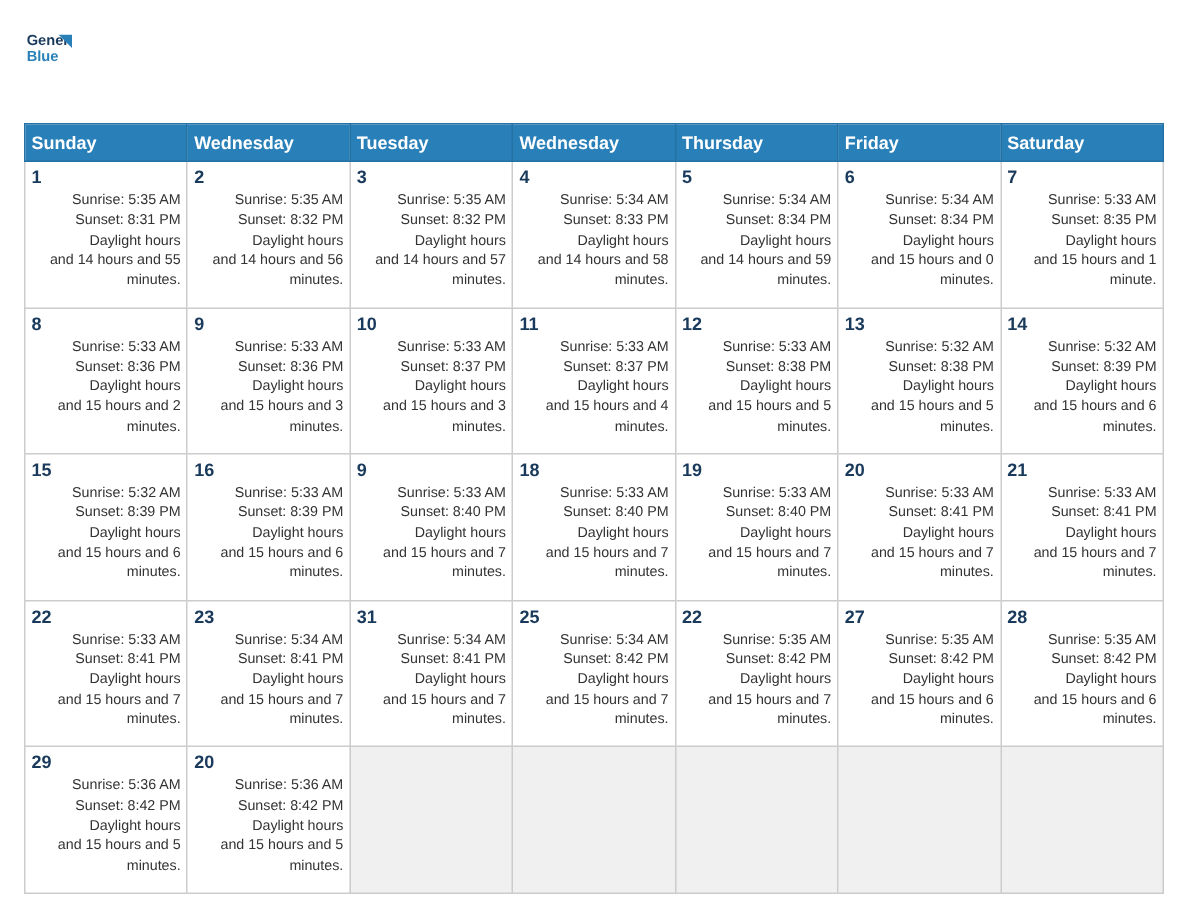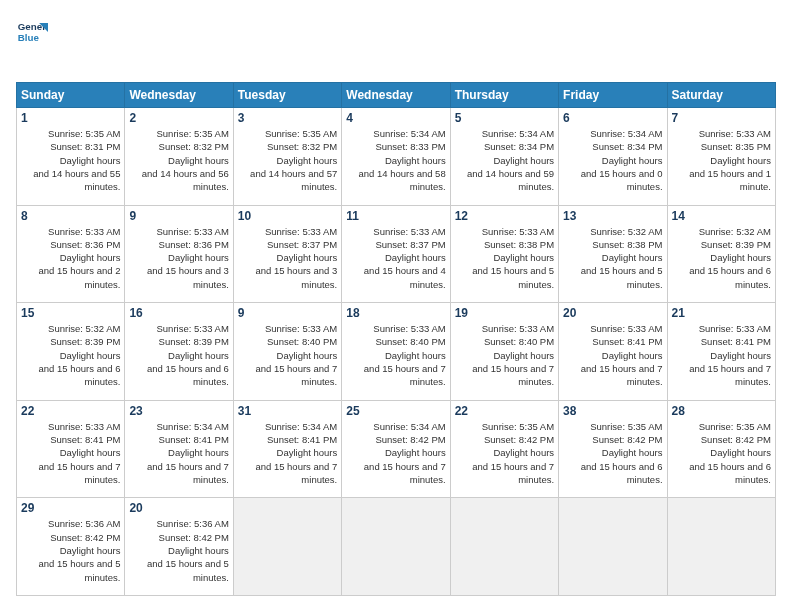--- a/index.html
+++ b/index.html
@@ -232,21 +232,21 @@
           </td>
           <td>
             <span class="day-num">25</span>
 <div class="day-info">Sunrise: 5:34 AM<br>Sunset: 8:42 PM<br>Daylight hours<br>and 15 hours and 7 minutes.</div>
           </td>
           <td>
             <span class="day-num">22</span>
 <div class="day-info">Sunrise: 5:35 AM<br>Sunset: 8:42 PM<br>Daylight hours<br>and 15 hours and 7 minutes.</div>
           </td>
           <td>
-            <span class="day-num">38</span>
+            <span class="day-num">27</span>
 <div class="day-info">Sunrise: 5:35 AM<br>Sunset: 8:42 PM<br>Daylight hours<br>and 15 hours and 6 minutes.</div>
           </td>
           <td>
             <span class="day-num">28</span>
 <div class="day-info">Sunrise: 5:35 AM<br>Sunset: 8:42 PM<br>Daylight hours<br>and 15 hours and 6 minutes.</div>
           </td>
         </tr>
         <tr>
           <td>
             <span class="day-num">29</span>

